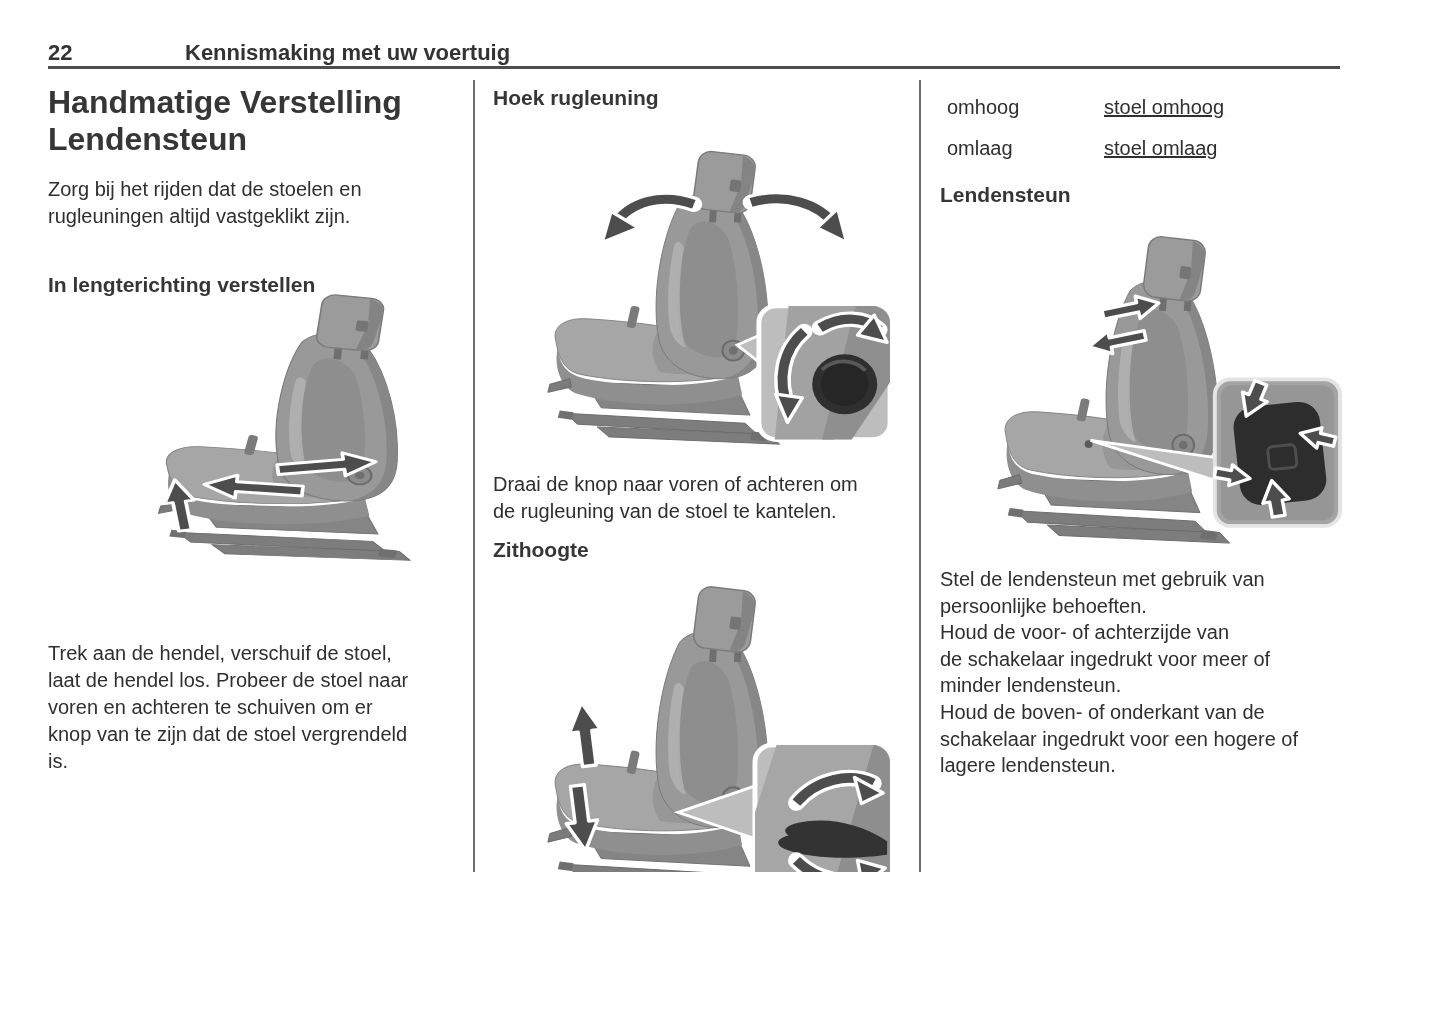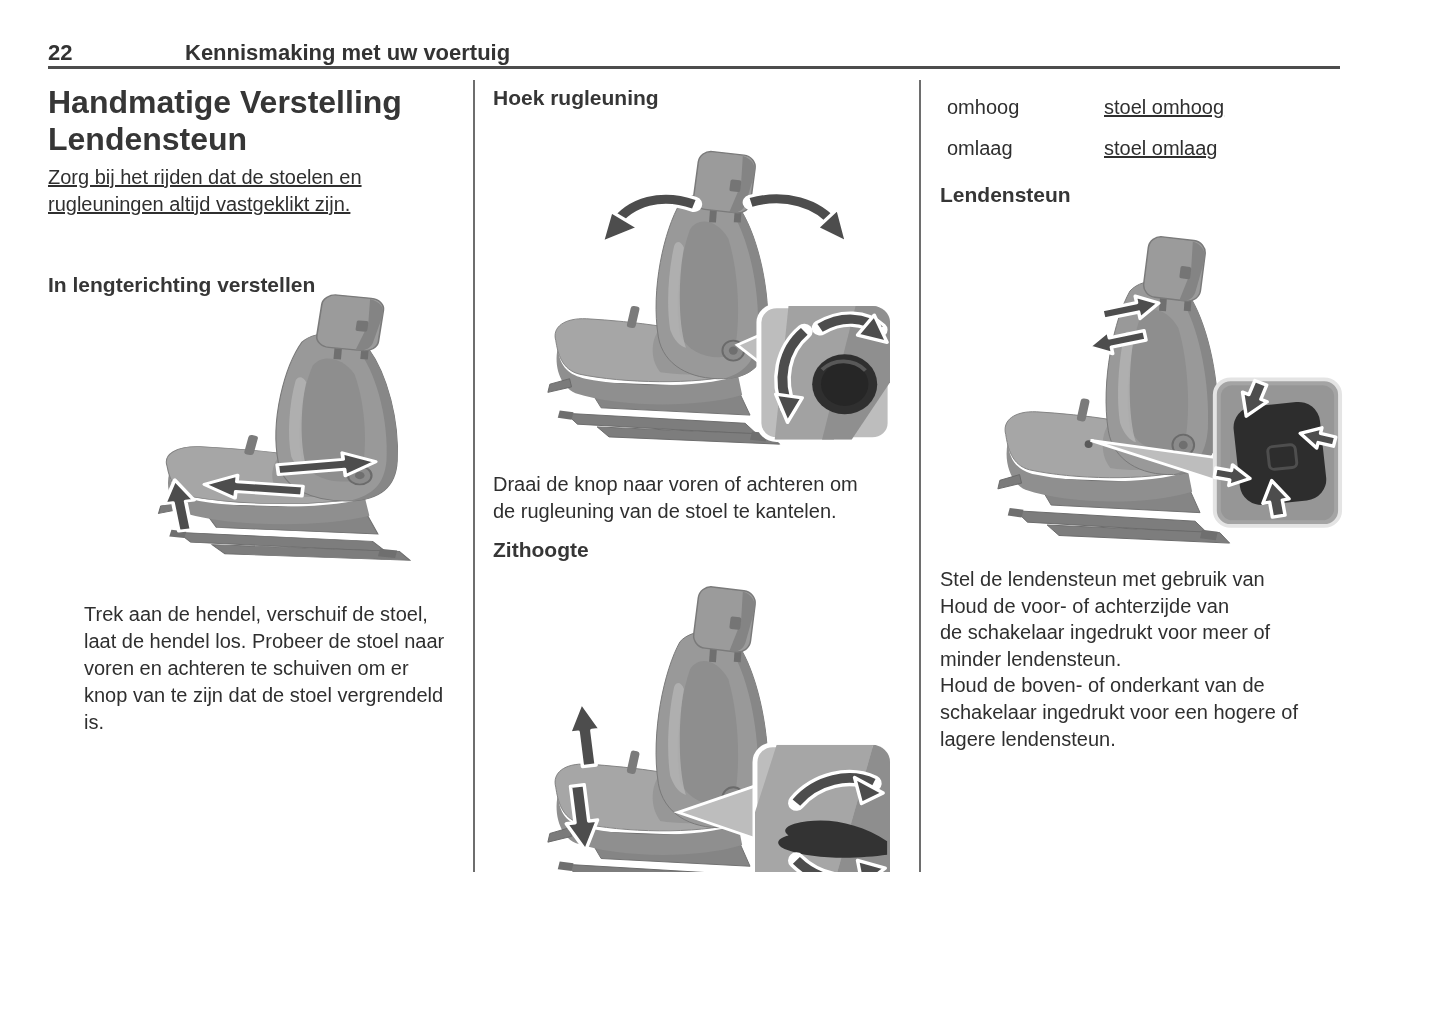--- a/index.html
+++ b/index.html
@@ -68,35 +68,35 @@
   <div class="abs rule"></div>
 
   <div class="abs vdiv d1"></div>
   <div class="abs vdiv d2"></div>
 
   <h1 class="abs title">
     <div>Handmatige Verstelling</div>
     <div>Lendensteun</div>
   </h1>
 
-  <div class="abs body" style="left:48px;top:164px;text-decoration:underline;">
+  <div class="abs body" style="left:48px;top:176px;">
     <div class="ln">Zorg bij het rijden dat de stoelen en</div>
     <div class="ln">rugleuningen altijd vastgeklikt zijn.</div>
   </div>
 
   <h2 class="abs sub" style="left:48px;top:229px;margin-top:44px;">In lengterichting verstellen</h2>
 
   <svg class="fig" style="left:150px;top:290px;width:305px;height:272px;" viewBox="0 0 285 330" preserveAspectRatio="none">
     <use href="#seat-base" xlink:href="#seat-base"></use>
     <path class="arr" d="M0,14 L30,0 L30,8 L92,8 L92,20 L30,20 L30,28 Z" transform="translate(52,222) rotate(5)"></path>
     <path class="arr" d="M92,14 L62,0 L62,8 L0,8 L0,20 L62,20 L62,28 Z" transform="translate(118,204) rotate(-6)"></path>
     <path class="arr" d="M14,0 L0,27 L8,27 L8,62 L20,62 L20,27 L28,27 Z" transform="translate(14,230) rotate(-9 14 31)"></path>
   </svg>
 
-  <div class="abs body" style="left:48px;top:601px;margin-left:36px;">
+  <div class="abs body" style="left:48px;top:640px;">
     <div class="ln">Trek aan de hendel, verschuif de stoel,</div>
     <div class="ln">laat de hendel los. Probeer de stoel naar</div>
     <div class="ln">voren en achteren te schuiven om er</div>
     <div class="ln">knop van te zijn dat de stoel vergrendeld</div>
     <div class="ln">is.</div>
   </div>
 
   <h2 class="abs sub" style="left:493px;top:86px;">Hoek rugleuning</h2>
 
   <svg class="fig" style="left:540px;top:146px;width:355px;height:300px;" viewBox="0 0 360 330" preserveAspectRatio="none">
@@ -180,20 +180,21 @@
       <rect x="282" y="226" width="28" height="24" rx="5" fill="none" stroke="#4e4e4e" stroke-width="3"></rect>
     </g>
     <path class="arr" d="M15,38 L2,16 L9,16 L9,0 L22,0 L22,16 L29,16 Z" transform="translate(252,158) rotate(22 15 19)"></path>
     <path class="arr" d="M0,11 L20,0 L20,6 L36,6 L36,16 L20,16 L20,22 Z" transform="translate(314,206) rotate(14 18 11)"></path>
     <path class="arr" d="M36,11 L16,0 L16,6 L0,6 L0,16 L16,16 L16,22 Z" transform="translate(228,246) rotate(10 18 11)"></path>
     <path class="arr" d="M15,0 L2,22 L9,22 L9,38 L22,38 L22,22 L29,22 Z" transform="translate(274,262) rotate(-10 15 19)"></path>
   </svg>
 
   <div class="abs body body3" style="left:940px;top:566px;">
     <div class="ln">Stel de lendensteun met gebruik van</div>
+    <div class="ln">persoonlijke behoeften.</div>
     <div class="ln">Houd de voor- of achterzijde van</div>
     <div class="ln">de schakelaar ingedrukt voor meer of</div>
     <div class="ln">minder lendensteun.</div>
     <div class="ln">Houd de boven- of onderkant van de</div>
     <div class="ln">schakelaar ingedrukt voor een hogere of</div>
     <div class="ln">lagere lendensteun.</div>
   </div>
 
 </div>
 

